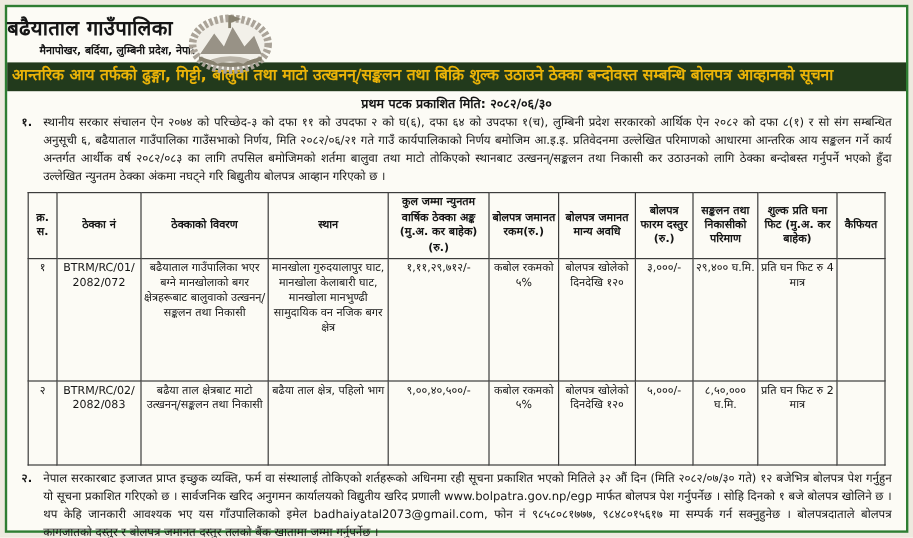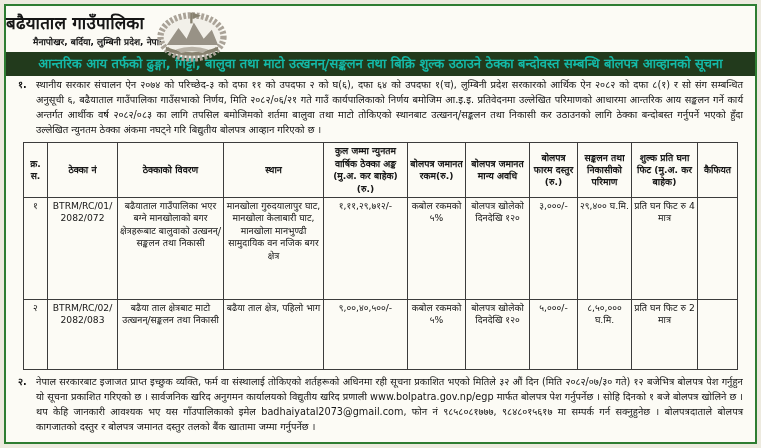--- a/index.html
+++ b/index.html
@@ -19,22 +19,22 @@
     display: flex;
     flex-direction: column;
   }
   .header { position: relative; padding-top: 5px; text-align: left; }
   .logo { position: absolute; left: 142px; top: 3px; }
   .muni  { font-size: 17px; font-weight: bold; letter-spacing: .2px; }
   .office{ font-size: 15.5px; font-weight: bold; }
   .addr  { font-size: 9px;  font-weight: bold; margin-top: 1px; padding-left: 27px; }
   .banner {
     background: #223a1c;
-    color: #14b8a6;
-    text-align: center;
+    color: #eab308;
+    text-align: left;
     font-weight: bold;
     font-size: 13px;
     padding: 4px 4px;
     margin-top: 4px;
     line-height: 1.25;
   }
   .pubdate { text-align: center; font-weight: bold; font-size: 10.5px; padding: 3px 0 1px; }
   .para {
     display: flex;
     padding: 1px 12px 2px 12px;
@@ -79,20 +79,21 @@
         <path d="M48.6 4 L58 7.5 L48.6 11 Z" fill="#87816f"></path>
         <path d="M30 45 Q48 39 66 45 L60 49 Q48 45 36 49 Z" fill="#b9b3a7"></path>
       </svg>
     </span>
     <div class="muni">बढैयाताल गाउँपालिका</div>
     <div class="addr">मैनापोखर, बर्दिया, लुम्बिनी प्रदेश, नेपाल</div>
   </div>
 
   <div class="banner">आन्तरिक आय तर्फको ढुङ्गा, गिट्टी, बालुवा तथा माटो उत्खनन्/सङ्कलन तथा बिक्रि शुल्क उठाउने ठेक्का बन्दोवस्त सम्बन्धि बोलपत्र आव्हानको सूचना</div>
 
+  <div class="pubdate">प्रथम पटक प्रकाशित मिति: २०८२/०६/३०</div>
 
   <div class="para">
     <span class="num">१.</span>
     <span class="txt">स्थानीय सरकार संचालन ऐन २०७४ को परिच्छेद-३ को दफा ११ को उपदफा २ को घ(६), दफा ६४ को उपदफा १(च), लुम्बिनी प्रदेश सरकारको आर्थिक ऐन २०८२ को दफा ८(१) र सो संग सम्बन्धित अनुसूची ६, बढैयाताल गाउँपालिका गाउँसभाको निर्णय, मिति २०८२/०६/२१ गते गाउँ कार्यपालिकाको निर्णय बमोजिम आ.इ.इ. प्रतिवेदनमा उल्लेखित परिमाणको आधारमा आन्तरिक आय सङ्कलन गर्ने कार्य अन्तर्गत आर्थीक वर्ष २०८२/०८३ का लागि तपसिल बमोजिमको शर्तमा बालुवा तथा माटो तोकिएको स्थानबाट उत्खनन्/सङ्कलन तथा निकासी कर उठाउनको लागि ठेक्का बन्दोबस्त गर्नुपर्ने भएको हुँदा उल्लेखित न्युनतम ठेक्का अंकमा नघट्ने गरि बिद्युतीय बोलपत्र आव्हान गरिएको छ ।</span>
   </div>
 
   <table class="tender">
     <colgroup>
       <col style="width:24px">
         <col style="width:70px">

